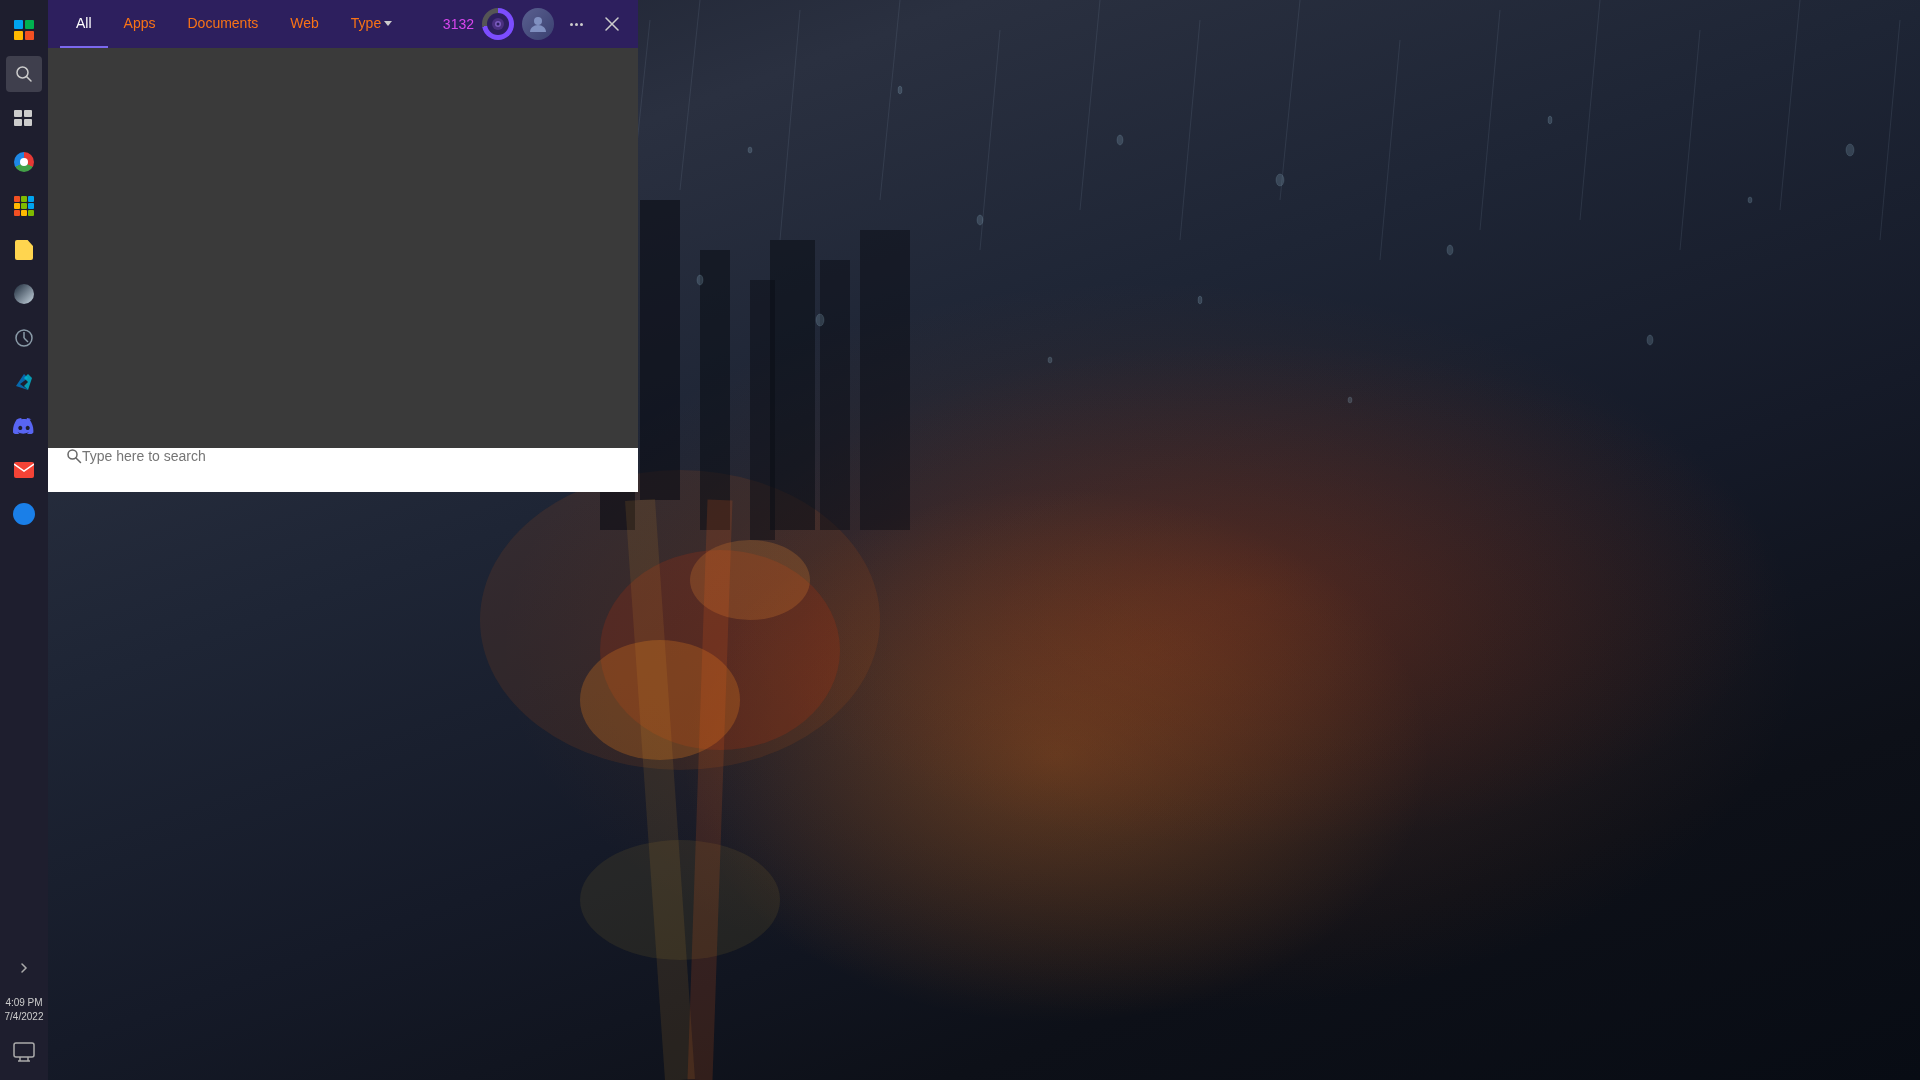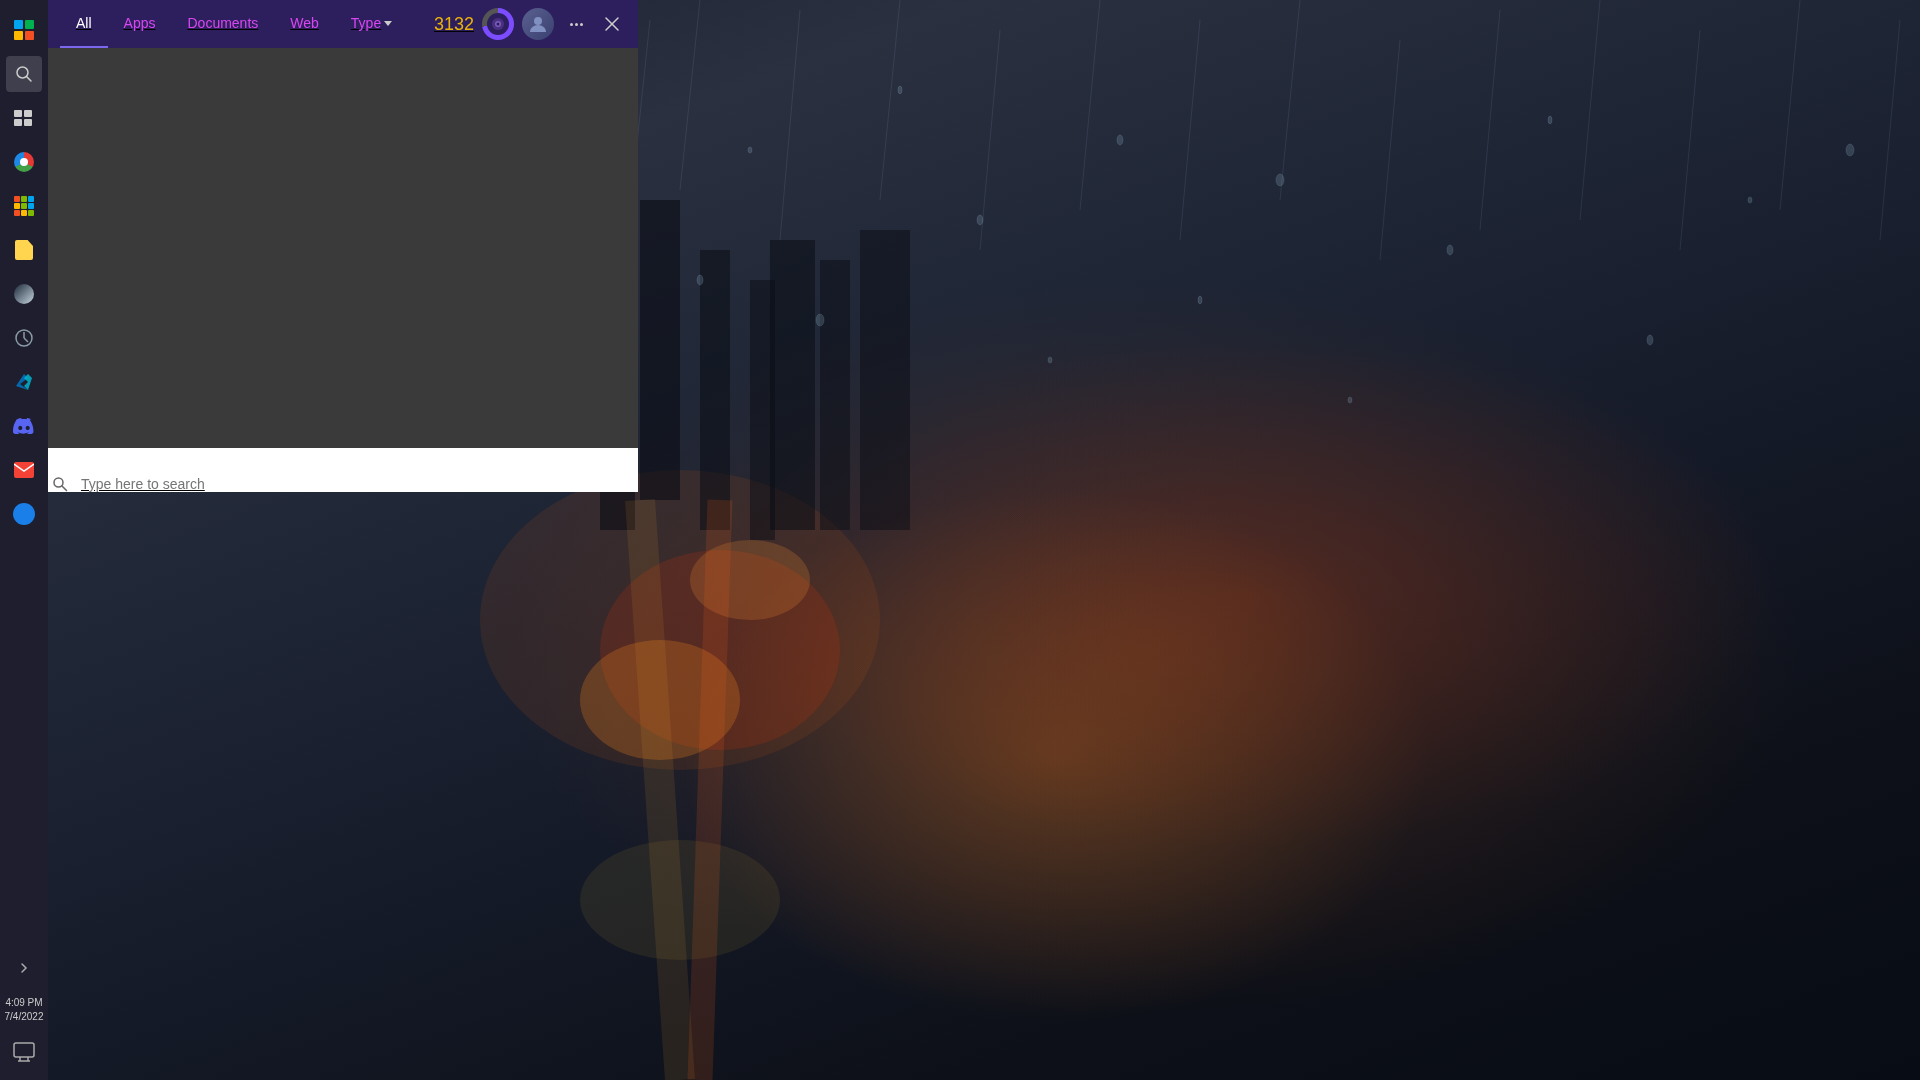--- a/index.html
+++ b/index.html
@@ -106,21 +106,20 @@
       font-size: 12px;
     }
 
     
     .search-panel {
       position: absolute;
       left: 48px;
       top: 0;
       width: 590px;
       z-index: 50;
-      text-decoration: underline;
     }
 
     
     .search-bar-top {
       width: 100%;
       height: 48px;
       background: #2d1f5e;
       display: flex;
       align-items: center;
       padding: 0 12px;
@@ -134,21 +133,21 @@
       flex: 1;
       height: 100%;
     }
 
     .search-tab {
       height: 100%;
       padding: 0 16px;
       display: flex;
       align-items: center;
       cursor: pointer;
-      color: #d946ef;
+      color: #f97316;
       font-size: 14px;
       border-bottom: 2px solid transparent;
       white-space: nowrap;
     }
 
     .search-tab.active {
       color: #fff;
       border-bottom: 2px solid #7b68ee;
     }
 
@@ -167,22 +166,22 @@
     }
 
     .search-bar-right {
       display: flex;
       align-items: center;
       gap: 8px;
       margin-left: auto;
     }
 
     .search-count {
-      color: #eab308;
-      font-size: 18px;
+      color: #d946ef;
+      font-size: 14px;
     }
 
     .search-user-avatar {
       width: 32px;
       height: 32px;
       border-radius: 50%;
       background: linear-gradient(135deg, #5a6090, #3a4070);
       display: flex;
       align-items: center;
       justify-content: center;
@@ -206,23 +205,23 @@
       height: 400px;
       background: #3a3a3a;
     }
 
     
     .search-input-bar {
       width: 100%;
       height: 44px;
       background: #fff;
       display: flex;
-      align-items: flex-end;
-      padding: 0 4px;
-      gap: 13px;
+      align-items: flex-start;
+      padding: 0 18px;
+      gap: 0;
     }
 
     .search-icon-input {
       color: #666;
       font-size: 16px;
     }
 
     .search-input-bar input {
       flex: 1;
       border: none;

